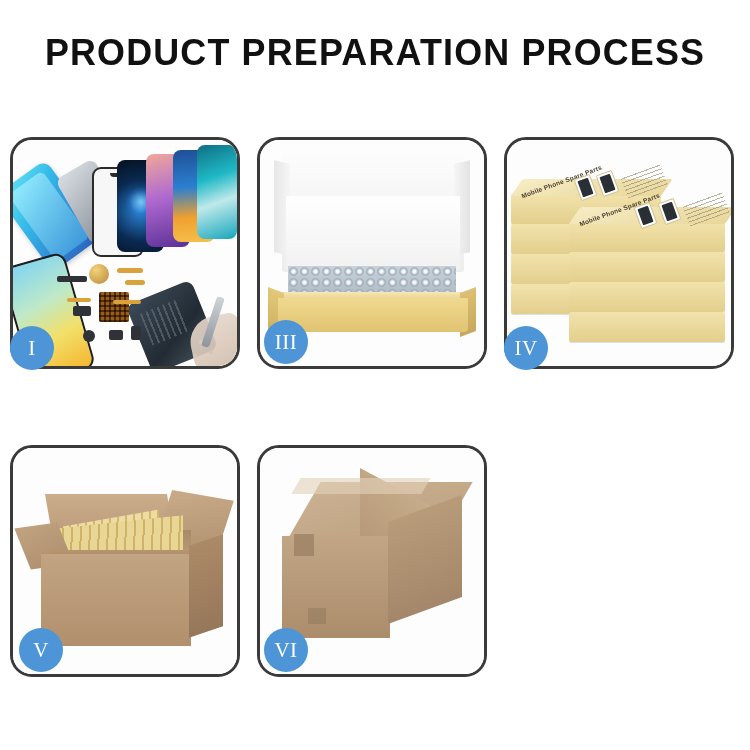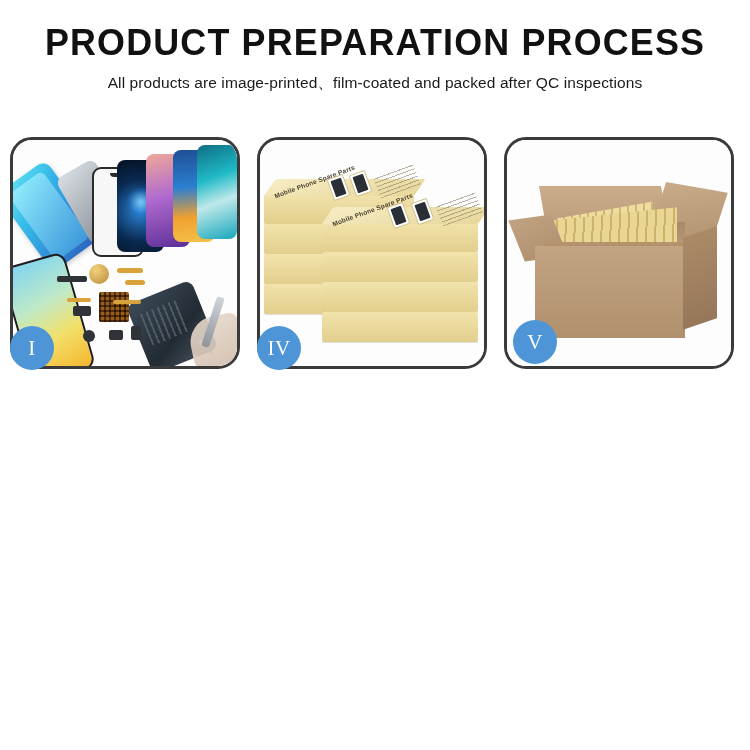--- a/index.html
+++ b/index.html
@@ -1,21 +1,21 @@
 <!DOCTYPE html>
 <html><head>
 <meta charset="utf-8">
 <style>
   html,body{margin:0;padding:0;}
   body{
     width:750px;height:750px;background:#ffffff;
     font-family:"Liberation Sans","DejaVu Sans",sans-serif;
     overflow:hidden;position:relative;
   }
-  .header{text-align:center;padding-top:24px;}
+  .header{text-align:center;padding-top:34px;}
   .title{
     font-size:37px;font-weight:bold;color:#111111;
     letter-spacing:1.2px;line-height:1.05;
     transform:scaleX(.97);
   }
   .subtitle{
     font-size:15.5px;color:#1a1a1a;margin-top:10px;letter-spacing:.1px;
   }
   .grid{
     position:absolute;left:10px;top:137px;
@@ -302,21 +302,20 @@
   .c6-tab2{
     position:absolute;left:48px;top:160px;width:18px;height:16px;
     background:rgba(140,115,88,.45);
   }
 </style>
 </head>
 <body>
 
 <div class="header">
   <div class="title">PRODUCT PREPARATION PROCESS</div>
-  <div class="subtitle">All products are image-printed、film-coated and packed after QC inspections</div>
 </div>
 
 <div class="grid">
 
   <div class="panel p1">
     <div class="stage">
       <div class="ph blue-film"></div>
       <div class="ph glass"></div>
       <div class="ph white-front"></div>
       <div class="ph jelly"></div>
@@ -339,20 +338,34 @@
       <div class="screw" style="left:186px;top:200px;"></div>
       <div class="screw" style="left:196px;top:210px;"></div>
       <div class="screw" style="left:180px;top:214px;"></div>
       <div class="hand"></div>
       <div class="tool"></div>
     </div>
     <div class="badge">I</div>
   </div>
 
 
+  <div class="panel p3">
+    <div class="stage">
+      <div class="fb-lid"></div>
+      <div class="fb-lid-l"></div>
+      <div class="fb-lid-r"></div>
+      <div class="fb-foam"></div>
+      <div class="fb-fill"></div>
+      <div class="fb-rim"></div>
+      <div class="fb-side"></div>
+      <div class="fb-side-r"></div>
+      <div class="fb-front"></div>
+    </div>
+    <div class="badge">III</div>
+  </div>
 
   <div class="panel p4">
     <div class="stage">
       <div class="stack">
         <div class="kbox" style="left:4px;top:44px;width:150px;">
           <div class="lid"></div>
           <div class="klabel" style="left:8px;top:-16px;">Mobile Phone Spare Parts</div>
           <div class="kphone" style="left:66px;top:-18px;"></div>
           <div class="kphone" style="left:88px;top:-22px;"></div>
           <div class="ktext" style="left:112px;top:-24px;"></div>
@@ -384,14 +397,26 @@
       <div class="c5-goods2"></div>
       <div class="c5-goods"></div>
       <div class="c5-flap-left"></div>
       <div class="c5-flap-front"></div>
       <div class="c5-body"></div>
       <div class="c5-side"></div>
     </div>
     <div class="badge">V</div>
   </div>
 
+  <div class="panel p6">
+    <div class="stage">
+      <div class="c6-top"></div>
+      <div class="c6-top2"></div>
+      <div class="c6-tape"></div>
+      <div class="c6-front"></div>
+      <div class="c6-right"></div>
+      <div class="c6-tab"></div>
+      <div class="c6-tab2"></div>
+    </div>
+    <div class="badge">VI</div>
+  </div>
 
 </div>
 
 </body></html>

